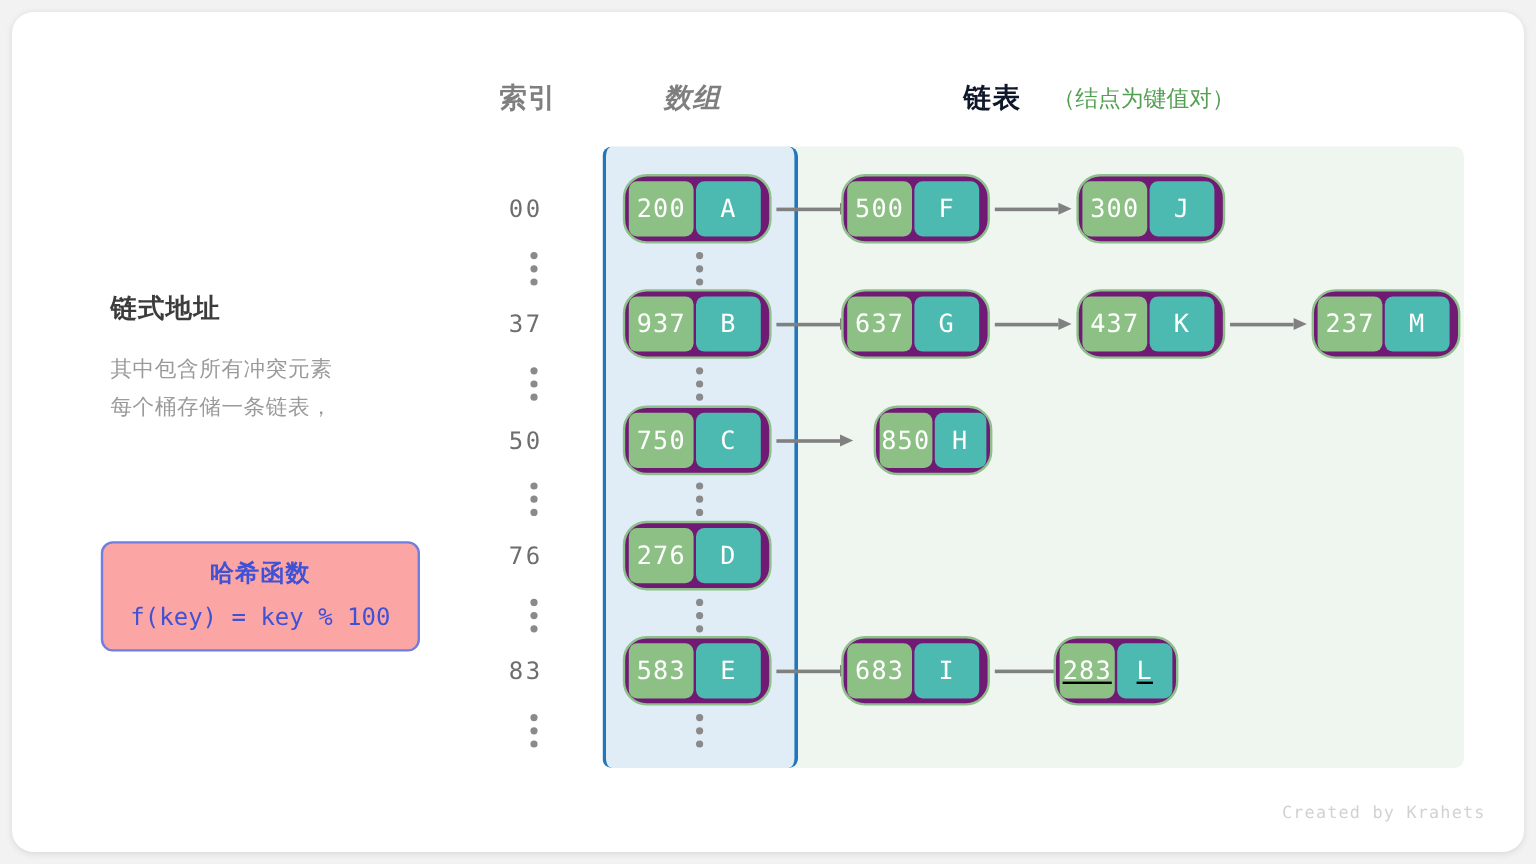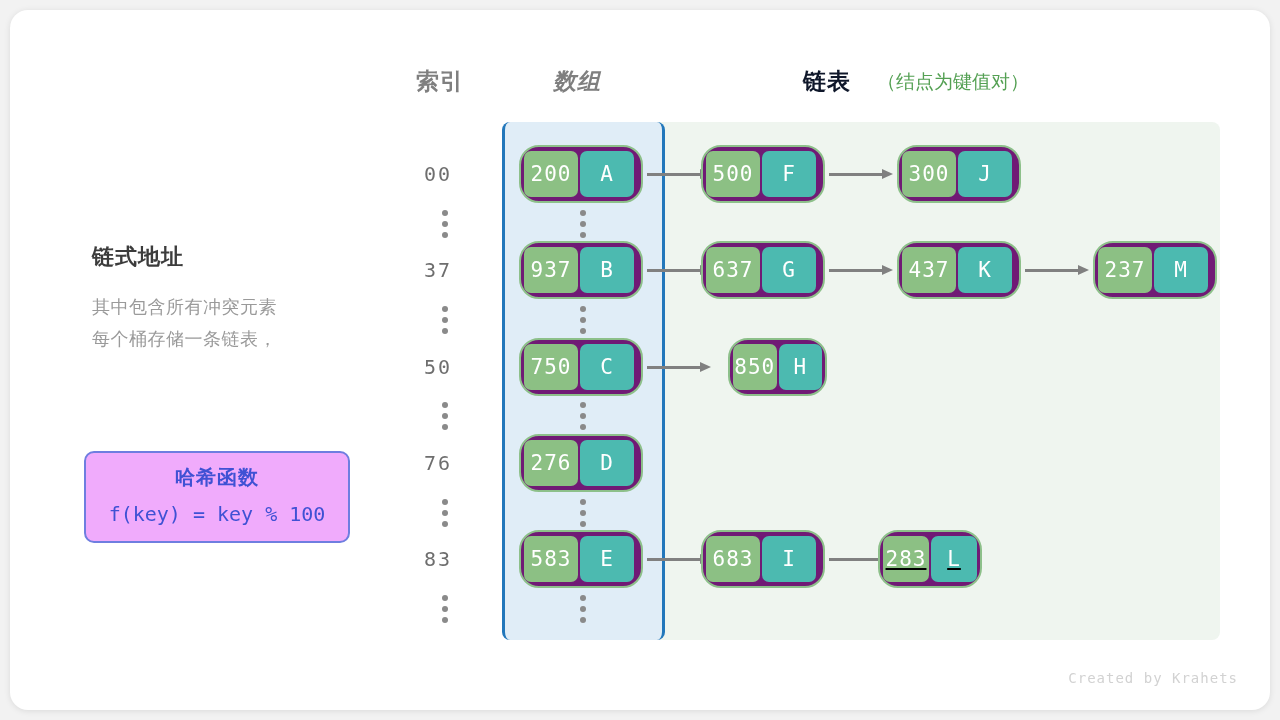--- a/index.html
+++ b/index.html
@@ -25,21 +25,21 @@
   #hdr-list{left:793px;top:56px;color:#0f172a;}
   #hdr-list-note{position:absolute;left:867px;top:59px;font-size:19px;color:#54a053;font-weight:normal;}
 
   
   #left-title{position:absolute;left:82px;top:232px;font-size:22px;font-weight:bold;color:#3c3c3c;letter-spacing:1px;}
   #left-desc{position:absolute;left:82px;top:281px;font-size:18px;color:#9a9a9a;line-height:32px;letter-spacing:.5px;}
 
   
   #hash-box{
     position:absolute;left:74px;top:441px;width:266px;height:92px;
-    border:2px solid #6f7ee0;border-radius:10px;background:#f0abfc;
+    border:2px solid #6f7ee0;border-radius:10px;background:#fca5a5;
     box-sizing:border-box;
   }
   #hash-title{position:absolute;left:0;top:11px;width:100%;text-align:center;
     font-size:20px;font-weight:bold;color:#3f51d4;letter-spacing:1px;}
   #hash-formula{position:absolute;left:0;top:49px;width:100%;text-align:center;
     font-size:20px;color:#3f51d4;font-family:"DejaVu Sans Mono","Liberation Mono",monospace;}
 
   
   #list-region{
     position:absolute;left:560px;top:112px;width:650px;height:518px;

